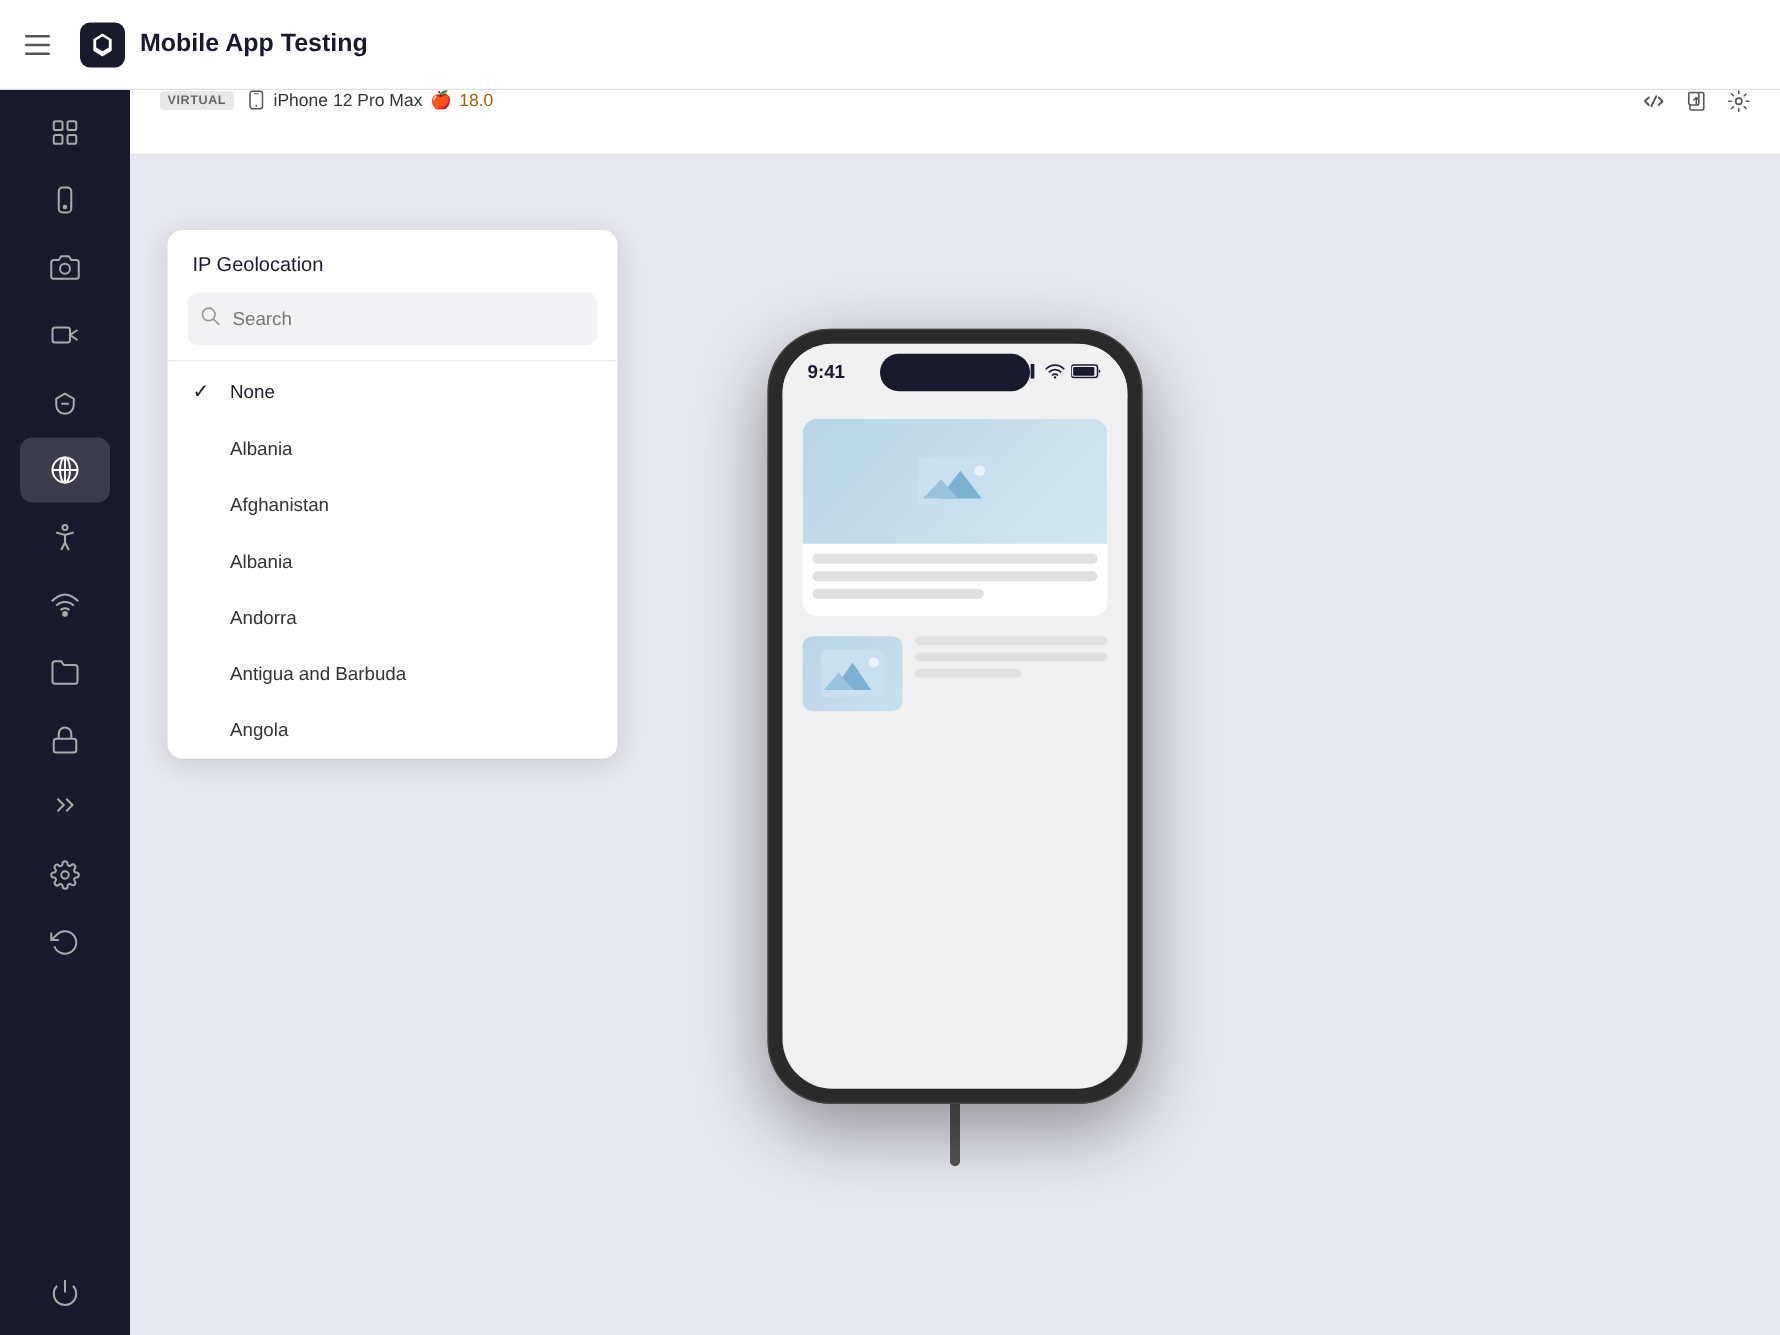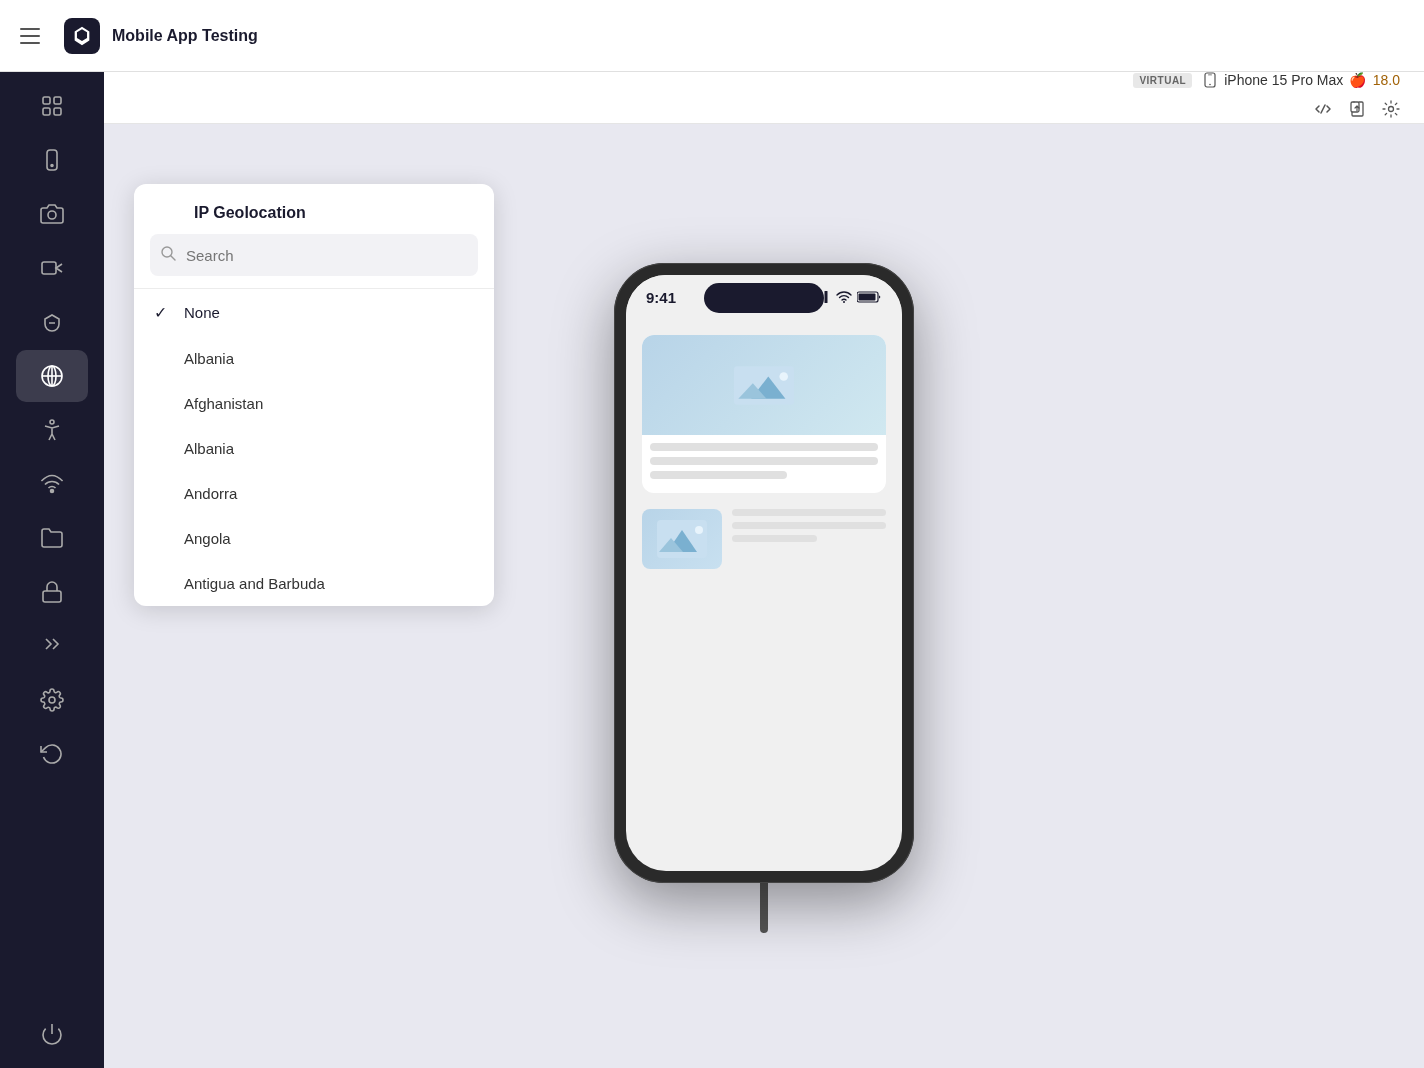--- a/index.html
+++ b/index.html
@@ -33,38 +33,37 @@
       display: block; width: 20px; height: 2px; background: #555; border-radius: 1px;
     }
     .top-bar-logo {
       width: 36px; height: 36px;
       background: #1a1a2e;
       border-radius: 8px;
       display: flex; align-items: center; justify-content: center;
     }
     .top-bar-logo svg { width: 22px; height: 22px; fill: #fff; }
     .top-bar-title {
-      font-size: 16px;
+      font-size: 20px;
       font-weight: 600;
       color: #1a1a2e;
     }
 
     
     .device-bar {
       position: absolute;
       top: 72px; left: 104px; right: 0;
       height: 52px;
       background: #fff;
       border-bottom: 1px solid #e5e5e5;
       display: flex;
-      align-items: flex-end;
+      align-items: flex-start;
       justify-content: space-between;
       padding: 0 24px;
       z-index: 9;
-      flex-direction: column;
     }
     .device-bar-center {
       display: flex; align-items: center; gap: 10px;
     }
     .virtual-badge {
       background: #e8e8e8;
       color: #666;
       font-size: 10px;
       font-weight: 600;
       padding: 2px 6px;
@@ -136,23 +135,22 @@
       width: 360px;
       background: #fff;
       border-radius: 12px;
       box-shadow: 0 4px 24px rgba(0,0,0,0.15);
       overflow: hidden;
       z-index: 20;
     }
     .geo-panel-header {
       padding: 20px 20px 12px 20px;
       font-size: 16px;
-      font-weight: 700;
+      font-weight: 400;
       color: #1a1a2e;
-      margin-left: 40px;
     }
     .geo-search-wrap {
       padding: 0 16px 12px 16px;
       text-decoration: underline;
     }
     .geo-search {
       width: 100%;
       height: 42px;
       border: none;
       background: #f2f2f5;
@@ -332,21 +330,21 @@
 
 <div class="device-bar">
   <div class="device-bar-center">
     <span class="virtual-badge">VIRTUAL</span>
     <span class="device-name">
       <svg width="16" height="16" viewBox="0 0 16 16">
         <rect x="3" y="1" width="10" height="14" rx="2" fill="none" stroke="#555" stroke-width="1.2"></rect>
         <circle cx="8" cy="12.5" r="0.8" fill="#555"></circle>
         <rect x="6" y="2.5" width="4" height="0.8" rx="0.4" fill="#555"></rect>
       </svg>
-      <span>iPhone 15 Pro Max</span>
+      <span>iPhone 12 Pro Max</span>
       <span style="color:#888">🍎</span>
       <span style="color:#a16207">18.0</span>
     </span>
   </div>
   <div class="device-bar-right">
     <span class="device-bar-icon">
       <svg width="18" height="18" viewBox="0 0 18 18" fill="none">
         <polyline points="5,6 2,9 5,12" stroke="#555" stroke-width="1.5" stroke-linecap="round" stroke-linejoin="round"></polyline>
         <polyline points="13,6 16,9 13,12" stroke="#555" stroke-width="1.5" stroke-linecap="round" stroke-linejoin="round"></polyline>
         <line x1="7" y1="13" x2="11" y2="5" stroke="#555" stroke-width="1.5" stroke-linecap="round"></line>
@@ -504,25 +502,25 @@
       <div class="geo-list-item">
         <span class="geo-spacer"></span>
         <span>Albania</span>
       </div>
       <div class="geo-list-item">
         <span class="geo-spacer"></span>
         <span>Andorra</span>
       </div>
       <div class="geo-list-item">
         <span class="geo-spacer"></span>
-        <span>Angola</span>
+        <span>Antigua and Barbuda</span>
       </div>
       <div class="geo-list-item">
         <span class="geo-spacer"></span>
-        <span>Antigua and Barbuda</span>
+        <span>Angola</span>
       </div>
     </div>
   </div>
 
   <div class="phone-wrap">
     <div class="phone-outer">
       <div class="phone-inner">
 
         <div class="phone-status-bar">
           <span class="phone-time">9:41</span>

